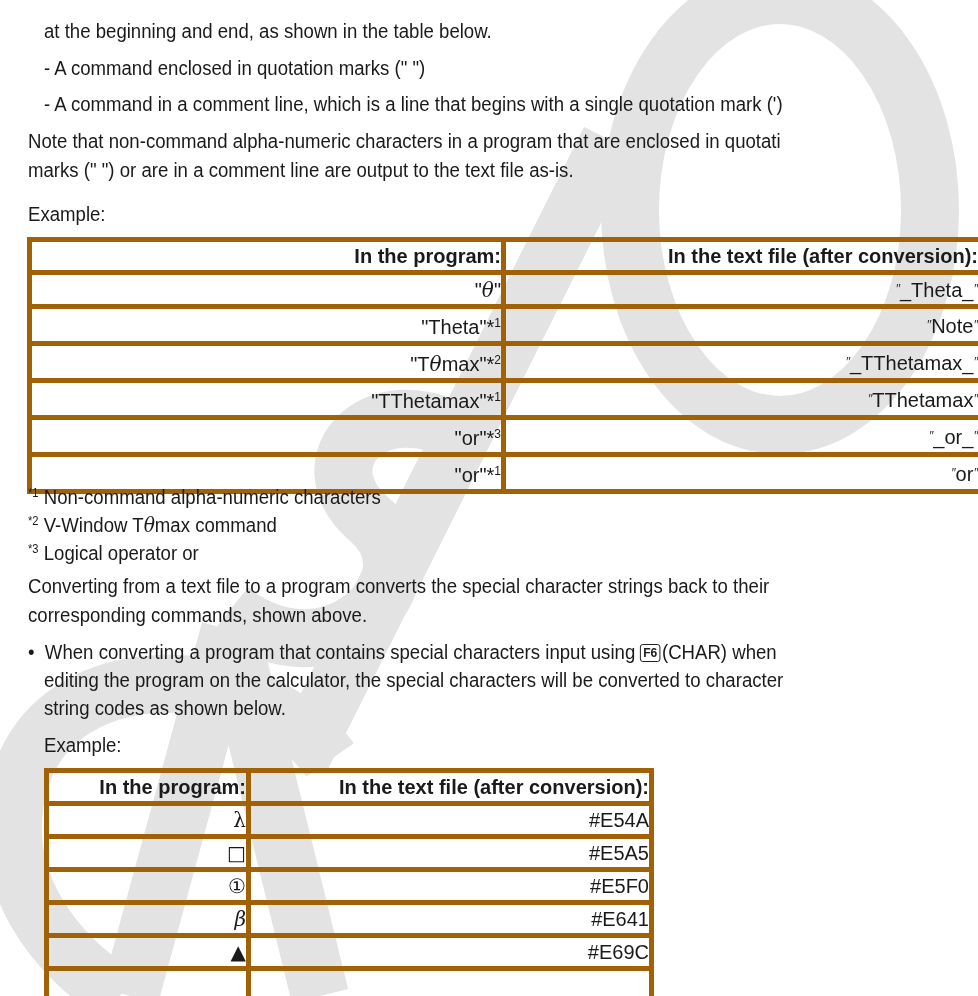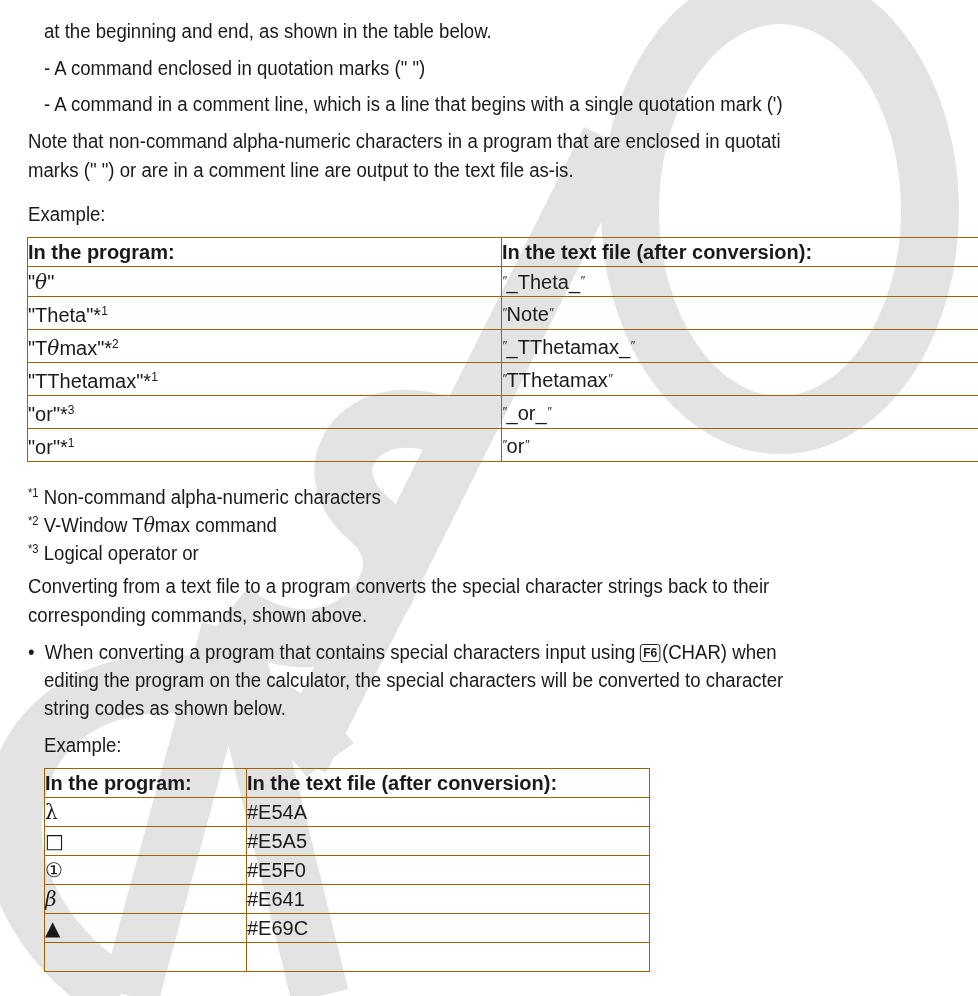--- a/index.html
+++ b/index.html
@@ -13,21 +13,21 @@
   .content { position: absolute; left: 0; top: 0; width: 978px; height: 996px; z-index: 1; }
   .line { position: absolute; white-space: nowrap; line-height: 24px; transform: scaleX(0.93); transform-origin: left center; }
   .theta { font-family: "DejaVu Serif", serif; font-style: italic; }
   .sup { font-size: 12px; vertical-align: 7px; }
   .key {
     display: inline-block; border: 1.5px solid #1a1a1a; border-radius: 3px;
     font-size: 13px; font-weight: bold; padding: 0 2px; line-height: 16px; vertical-align: 2px; margin-right: 2px;
   }
   table { position: absolute; border-collapse: collapse; table-layout: fixed; }
   td, th {
-    border: 1px solid #a16207; padding: 0 0 0 0; text-align: left;
+    border: 5px solid #a16207; padding: 0 0 0 0; text-align: right;
     font-size: 20px; line-height: 28px; height: 28px; white-space: nowrap; overflow: hidden;
   }
   th { font-weight: bold; }
   .t1 td, .t1 th { height: 28px; }
   .t2 td, .t2 th { height: 28px; }
   .q { font-style: italic; font-size: 13px; vertical-align: 4px; color: #333; }
   .greek { font-family: "DejaVu Serif", serif; }
   .greek-i { font-family: "DejaVu Serif", serif; font-style: italic; }
 </style>
 </head>

